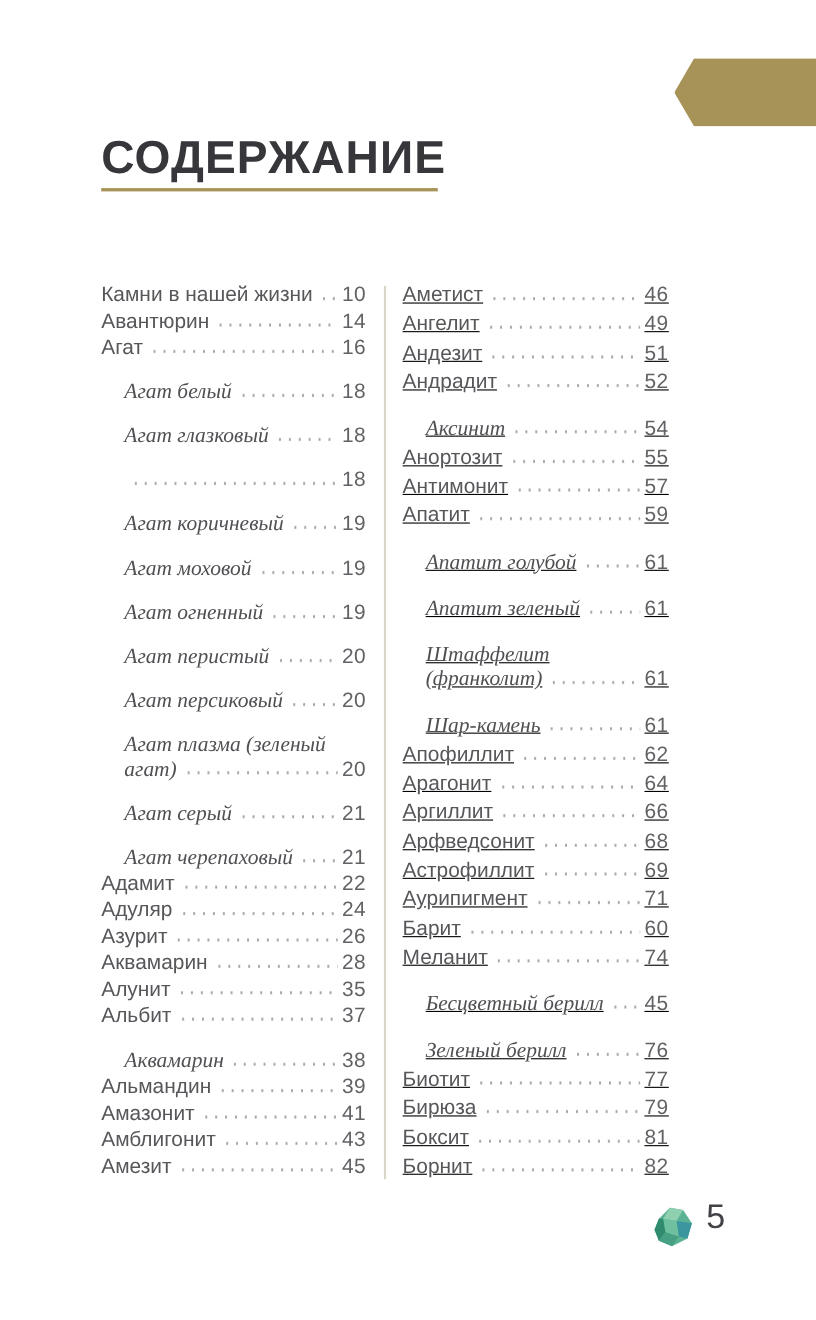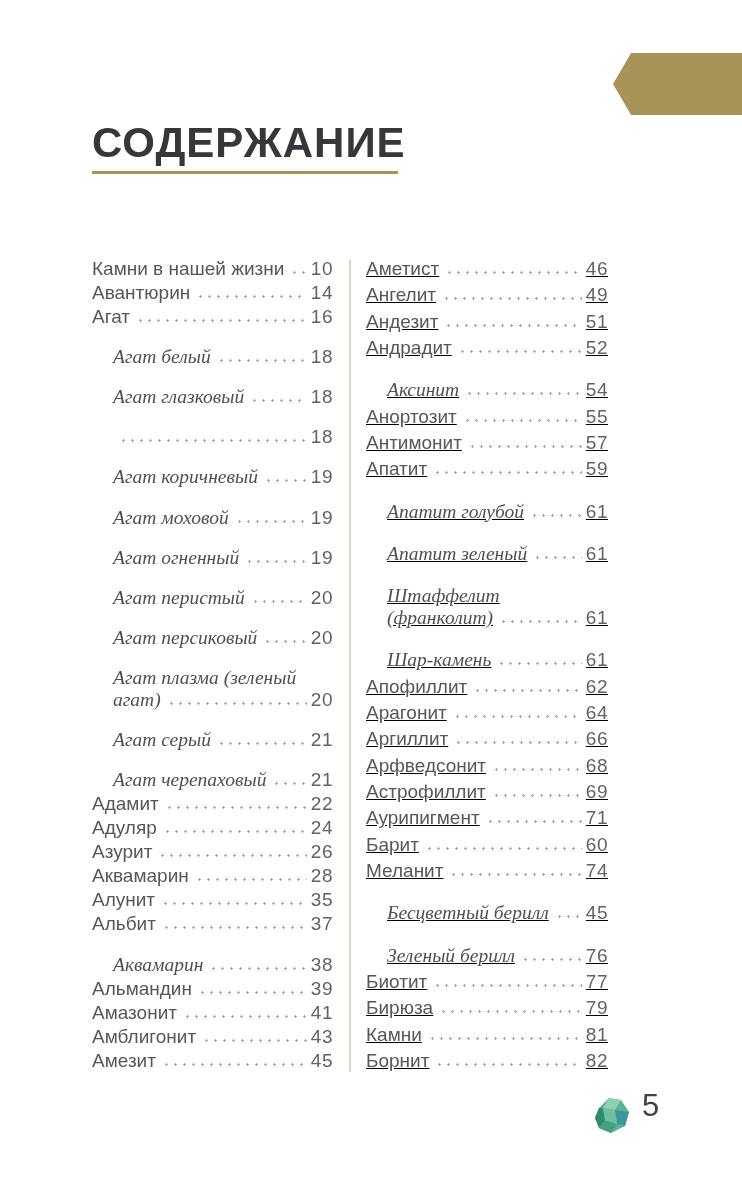--- a/index.html
+++ b/index.html
@@ -455,21 +455,21 @@
 
     <div class="rowline">
       <span class="label">Бирюза</span>
       <span class="dots"></span>
       <span class="pagenum">79</span>
     </div>
   </div>
       <div class="row">
 
     <div class="rowline">
-      <span class="label">Камни</span>
+      <span class="label">Боксит</span>
       <span class="dots"></span>
       <span class="pagenum">81</span>
     </div>
   </div>
       <div class="row">
 
     <div class="rowline">
       <span class="label">Борнит</span>
       <span class="dots"></span>
       <span class="pagenum">82</span>

